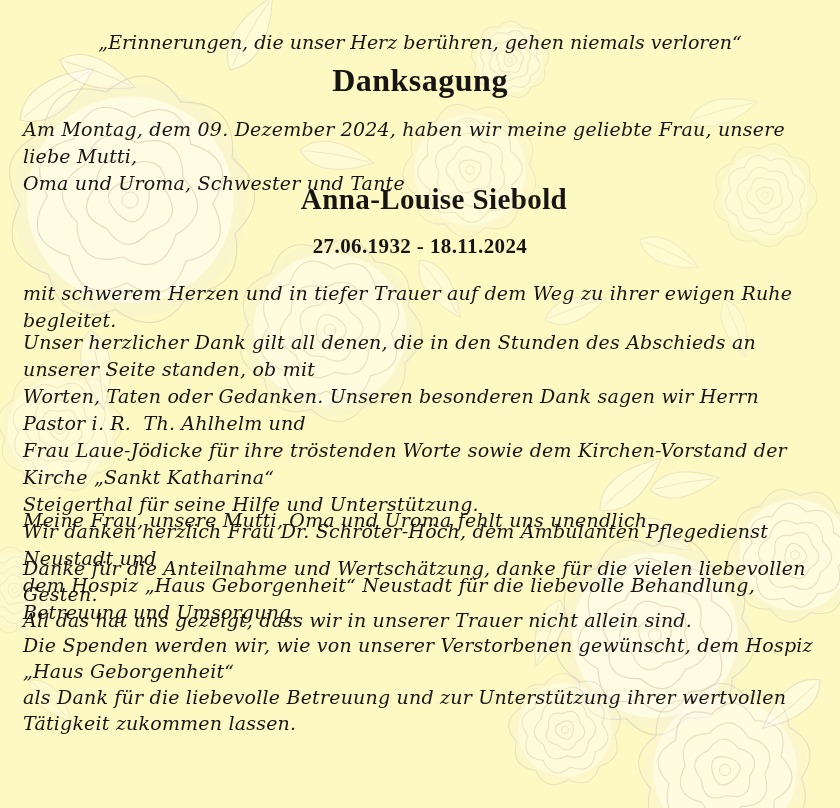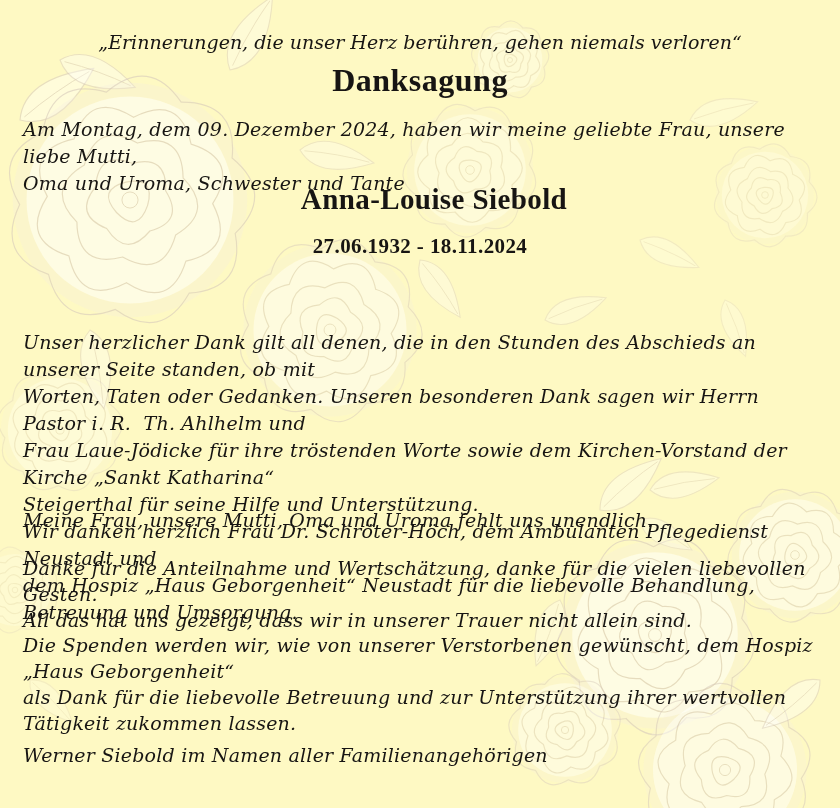--- a/index.html
+++ b/index.html
@@ -253,34 +253,34 @@
 
     <h1 class="block title center">Danksagung</h1>
 
     <p class="block script intro">Am Montag, dem 09. Dezember 2024, haben wir meine geliebte Frau, unsere liebe Mutti,
 Oma und Uroma, Schwester und Tante</p>
 
     <h2 class="block deceased center">Anna-Louise Siebold</h2>
 
     <div class="block dates center">27.06.1932 - 18.11.2024</div>
 
+    <p class="block script farewell">mit schwerem Herzen und in tiefer Trauer auf dem Weg zu ihrer ewigen Ruhe begleitet.</p>
 
     <p class="block script thanks">Unser herzlicher Dank gilt all denen, die in den Stunden des Abschieds an unserer Seite standen, ob mit
 Worten, Taten oder Gedanken. Unseren besonderen Dank sagen wir Herrn Pastor i. R.&nbsp; Th. Ahlhelm und
 Frau Laue-Jödicke für ihre tröstenden Worte sowie dem Kirchen-Vorstand der Kirche „Sankt Katharina“
 Steigerthal für seine Hilfe und Unterstützung.
 Wir danken herzlich Frau Dr. Schröter-Höch, dem Ambulanten Pflegedienst Neustadt und
 dem Hospiz „Haus Geborgenheit“ Neustadt für die liebevolle Behandlung, Betreuung und Umsorgung.</p>
 
     <p class="block script missing">Meine Frau, unsere Mutti, Oma und Uroma fehlt uns unendlich.</p>
 
     <p class="block script gratitude">Danke für die Anteilnahme und Wertschätzung, danke für die vielen liebevollen Gesten.
 All das hat uns gezeigt, dass wir in unserer Trauer nicht allein sind.</p>
 
     <p class="block script donation">Die Spenden werden wir, wie von unserer Verstorbenen gewünscht, dem Hospiz „Haus Geborgenheit“
 als Dank für die liebevolle Betreuung und zur Unterstützung ihrer wertvollen Tätigkeit zukommen lassen.</p>
 
-    <p class="block script signature">Werner Siebold im Namen aller Familienangehörigen</p>
 
     <p class="block script place-date">Steigerthal, 14. Dezember 2024</p>
 
   </div>
 </div>
 
 </body></html>

